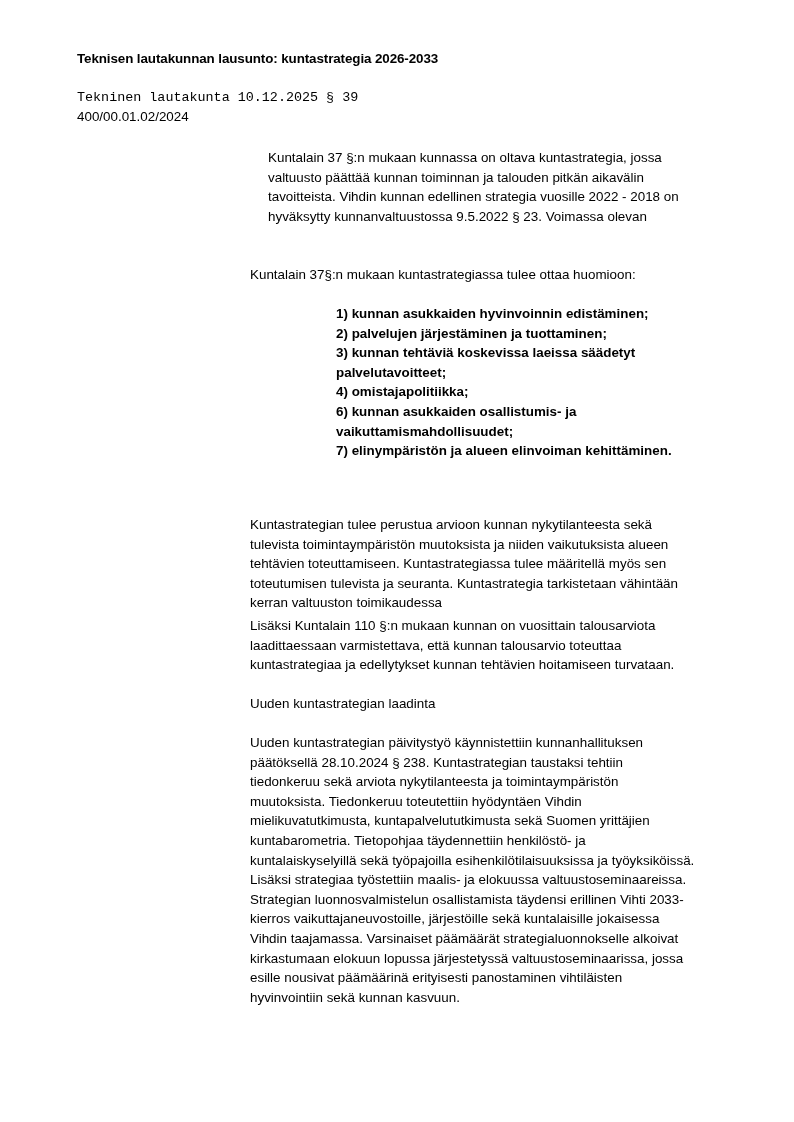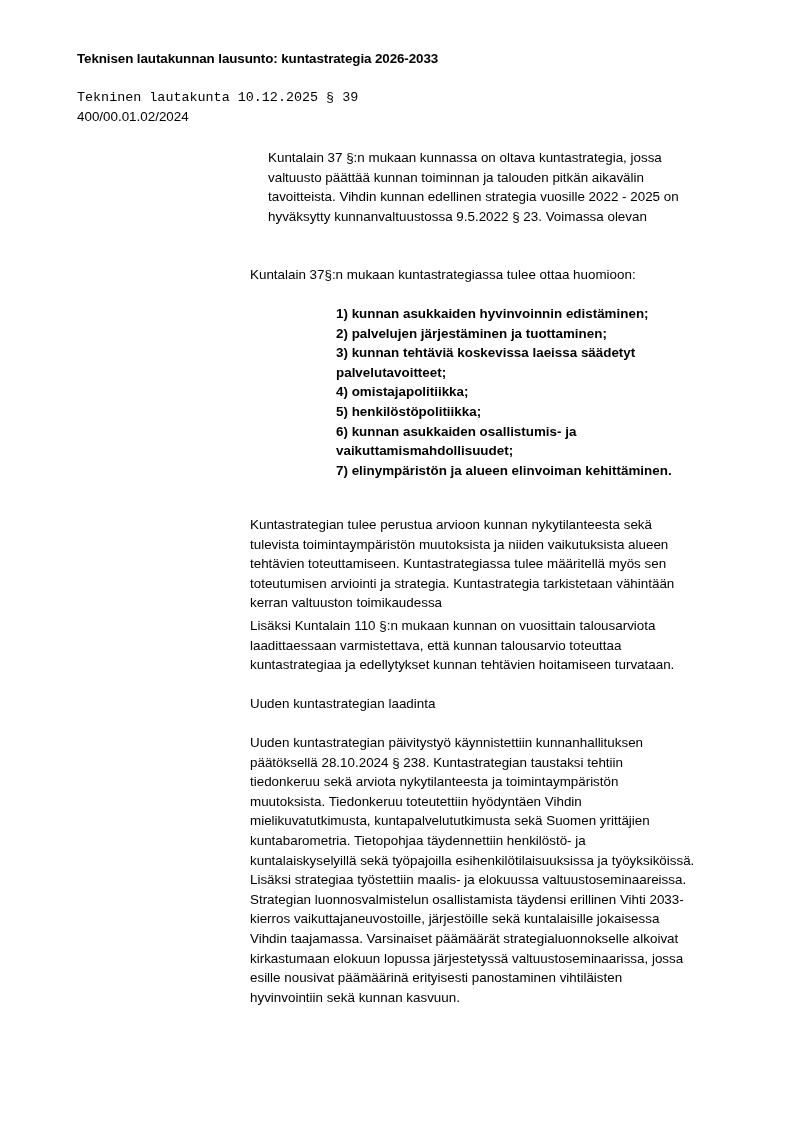--- a/index.html
+++ b/index.html
@@ -17,45 +17,44 @@
 
 <div class="page">
 
   <div class="title">Teknisen lautakunnan lausunto: kuntastrategia 2026-2033</div>
   <div class="meta" style="top:90px;font-family:Liberation Mono, monospace;">Tekninen lautakunta 10.12.2025 § 39</div>
   <div class="meta" style="top:109px;">400/00.01.02/2024</div>
 
   <div class="para" style="top:148px;margin-left:18px;">
     <span class="line">Kuntalain 37 §:n mukaan kunnassa on oltava kuntastrategia, jossa</span>
     <span class="line">valtuusto päättää kunnan toiminnan ja talouden pitkän aikavälin</span>
-    <span class="line">tavoitteista. Vihdin kunnan edellinen strategia vuosille 2022 - 2025 on</span>
+    <span class="line">tavoitteista. Vihdin kunnan edellinen strategia vuosille 2022 - 2018 on</span>
     <span class="line">hyväksytty kunnanvaltuustossa 9.5.2022 § 23. Voimassa olevan</span>
   </div>
 
   <div class="para" style="top:265px;">
     <span class="line">Kuntalain 37§:n mukaan kuntastrategiassa tulee ottaa huomioon:</span>
   </div>
 
   <div class="list" style="top:304px;font-weight:bold;">
     <span class="line">1) kunnan asukkaiden hyvinvoinnin edistäminen;</span>
     <span class="line">2) palvelujen järjestäminen ja tuottaminen;</span>
     <span class="line">3) kunnan tehtäviä koskevissa laeissa säädetyt</span>
     <span class="line">palvelutavoitteet;</span>
     <span class="line">4) omistajapolitiikka;</span>
-    <span class="line">5) henkilöstöpolitiikka;</span>
     <span class="line">6) kunnan asukkaiden osallistumis- ja</span>
     <span class="line">vaikuttamismahdollisuudet;</span>
     <span class="line">7) elinympäristön ja alueen elinvoiman kehittäminen.</span>
   </div>
 
   <div class="para" style="top:471px;margin-top:44px;">
     <span class="line">Kuntastrategian tulee perustua arvioon kunnan nykytilanteesta sekä</span>
     <span class="line">tulevista toimintaympäristön muutoksista ja niiden vaikutuksista alueen</span>
     <span class="line">tehtävien toteuttamiseen. Kuntastrategiassa tulee määritellä myös sen</span>
-    <span class="line">toteutumisen arviointi ja strategia. Kuntastrategia tarkistetaan vähintään</span>
+    <span class="line">toteutumisen tulevista ja seuranta. Kuntastrategia tarkistetaan vähintään</span>
     <span class="line">kerran valtuuston toimikaudessa</span>
   </div>
 
   <div class="para" style="top:616px;">
     <span class="line">Lisäksi Kuntalain 110 §:n mukaan kunnan on vuosittain talousarviota</span>
     <span class="line">laadittaessaan varmistettava, että kunnan talousarvio toteuttaa</span>
     <span class="line">kuntastrategiaa ja edellytykset kunnan tehtävien hoitamiseen turvataan.</span>
   </div>
 
   <div class="para" style="top:694px;">

